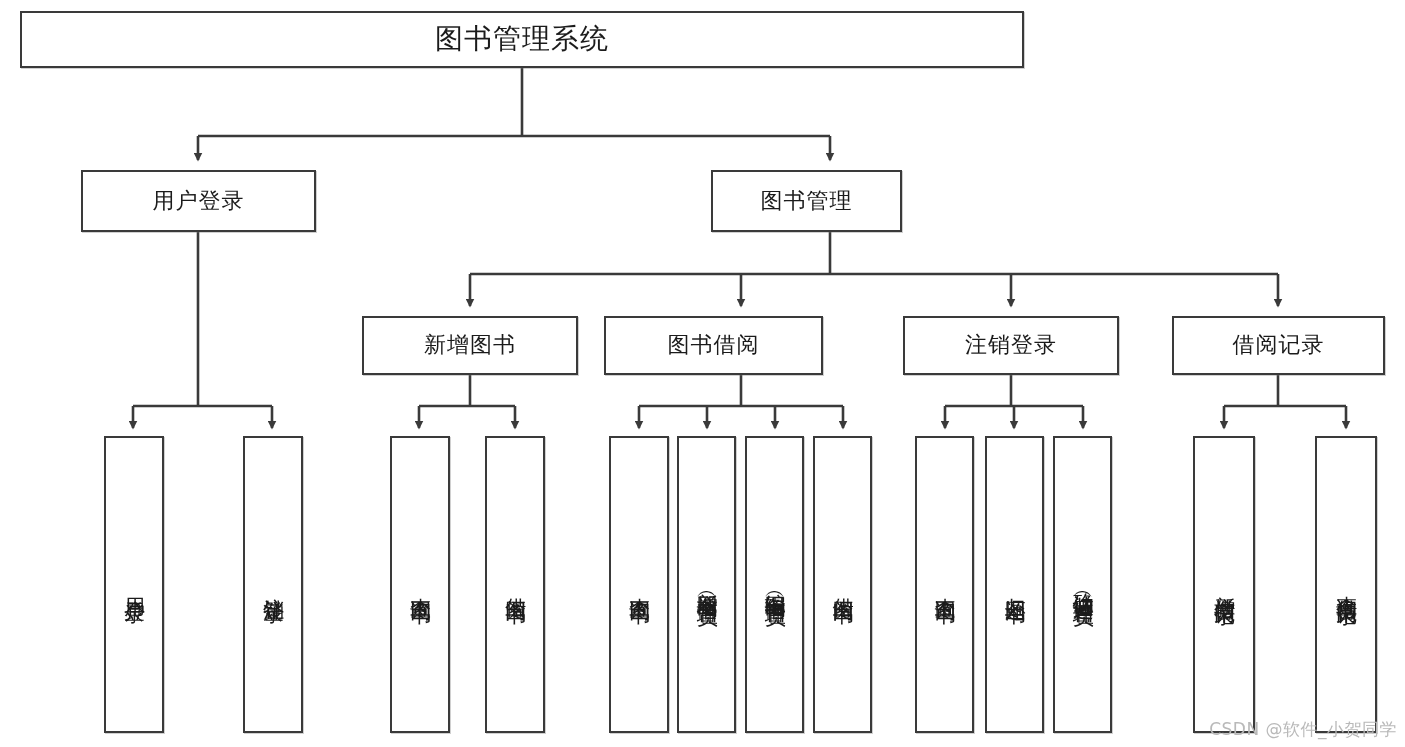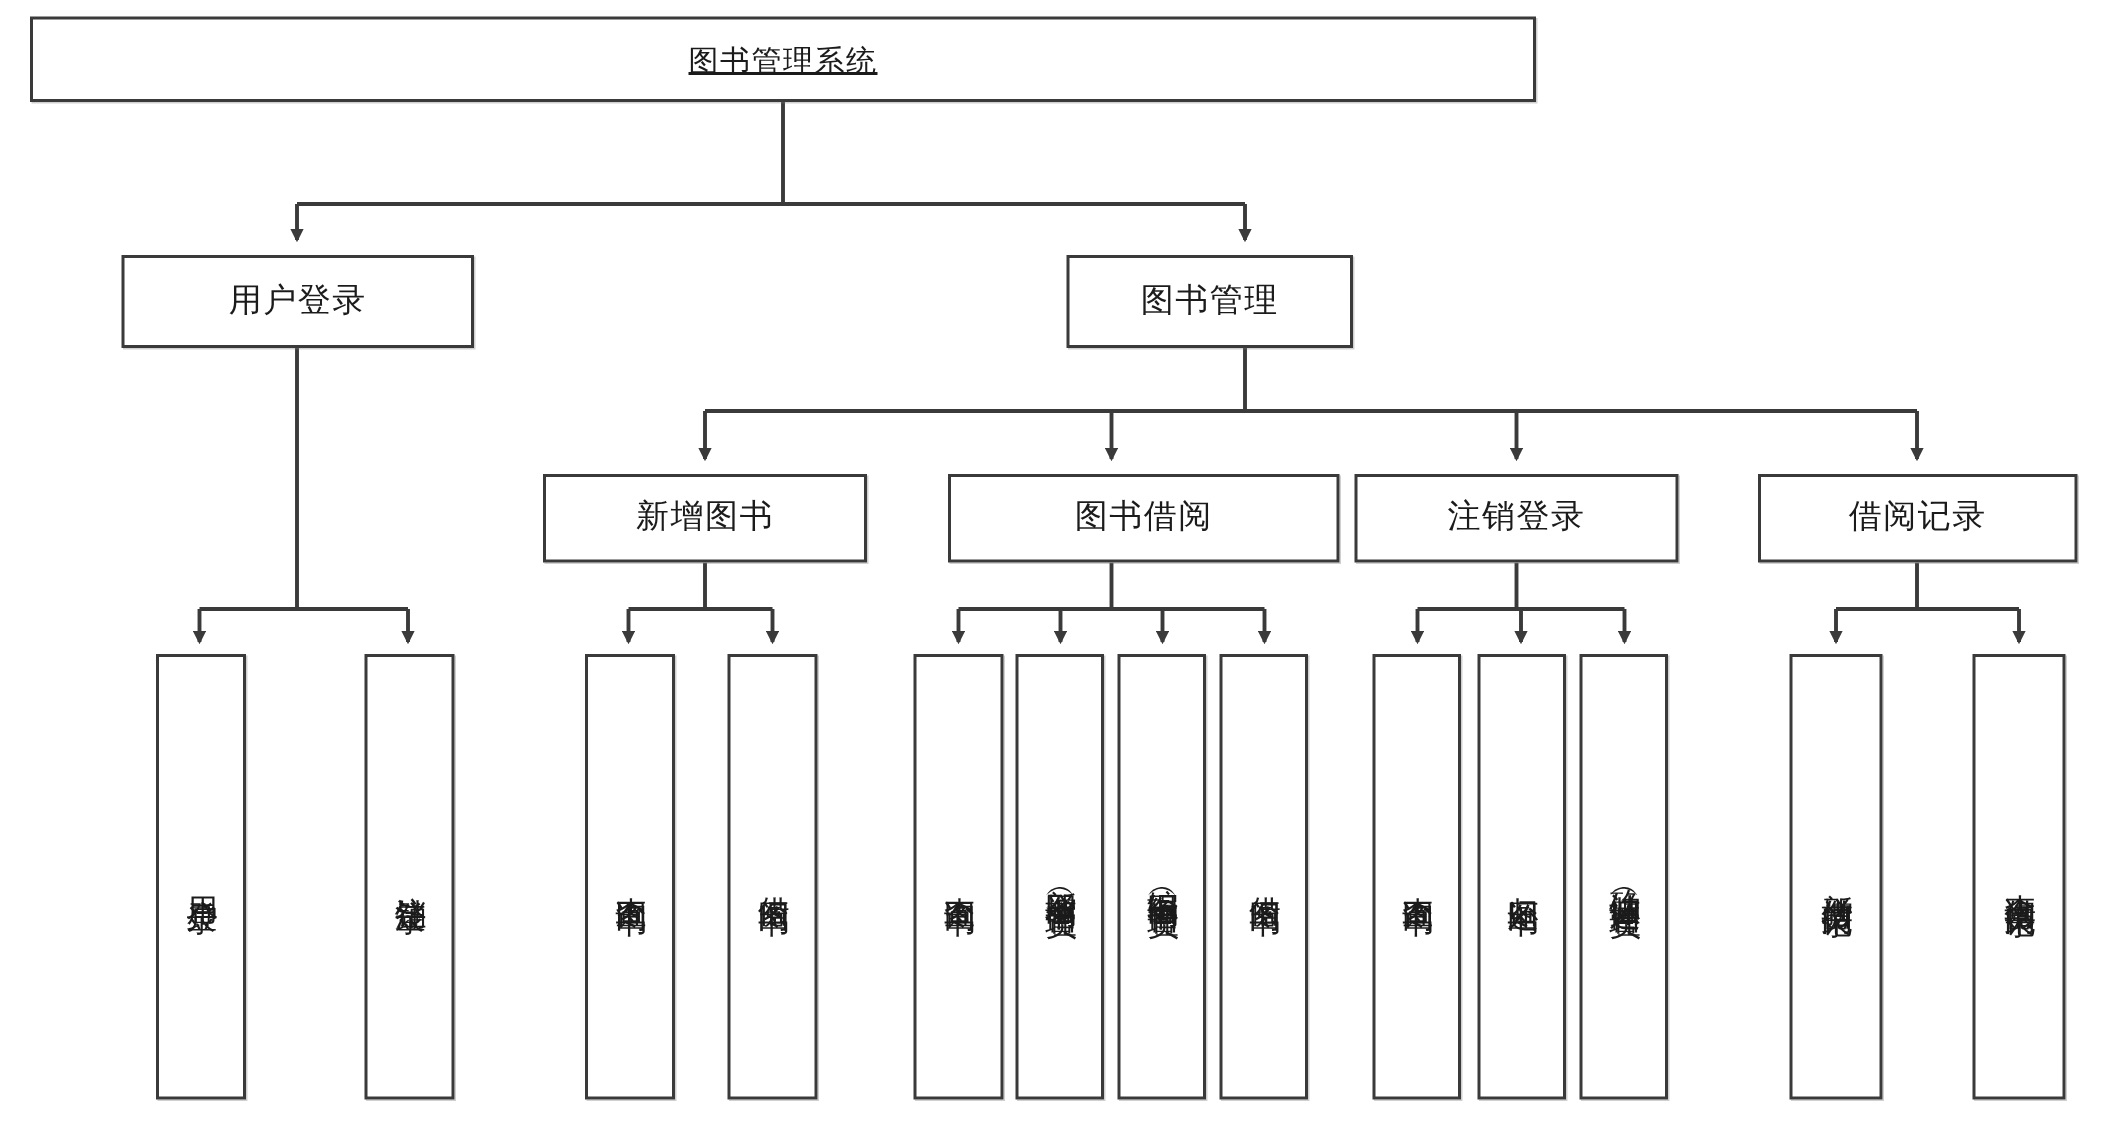--- a/index.html
+++ b/index.html
@@ -48,22 +48,21 @@
     line-height: 1.12;
     letter-spacing: 2px;
     padding: 4px 0;
   }
   .node.v .vtxt {
     writing-mode: vertical-rl;
     text-orientation: upright;
     white-space: nowrap;
   }
   #title-node {
-    font-size: 20px;
-    text-decoration: underline;
+    font-size: 28px;
   }
   #watermark {
     position: absolute;
     right: 8px;
     bottom: 6px;
     font-size: 17px;
     color: #b9b9b9;
     letter-spacing: 0.5px;
     white-space: nowrap;
   }
@@ -122,21 +121,21 @@
       <path d="M1346,406 L1346,428" marker-end="url(#arrow)"></path>
     </g>
   </svg>
 
   <div class="node h" id="title-node" style="left:20px;top:11px;width:1004px;height:57px;">图书管理系统</div>
 
   <div class="node h" style="left:81px;top:170px;width:235px;height:62px;">用户登录</div>
   <div class="node h" style="left:711px;top:170px;width:191px;height:62px;">图书管理</div>
 
   <div class="node h" style="left:362px;top:316px;width:216px;height:59px;">新增图书</div>
-  <div class="node h" style="left:632px;top:316px;width:261px;height:59px;">图书借阅</div>
+  <div class="node h" style="left:604px;top:316px;width:219px;height:59px;">图书借阅</div>
   <div class="node h" style="left:903px;top:316px;width:216px;height:59px;">注销登录</div>
   <div class="node h" style="left:1172px;top:316px;width:213px;height:59px;">借阅记录</div>
 
   <div class="node v" style="left:104px;top:436px;width:60px;height:297px;">
     <span class="vtxt">用户登录</span>
   </div>
   <div class="node v" style="left:243px;top:436px;width:60px;height:297px;">
     <span class="vtxt">注销登录</span>
   </div>
   <div class="node v" style="left:390px;top:436px;width:60px;height:297px;">
@@ -166,13 +165,14 @@
   <div class="node v" style="left:1053px;top:436px;width:59px;height:297px;">
     <span class="vtxt">确认归还（管理员）</span>
   </div>
   <div class="node v" style="left:1193px;top:436px;width:62px;height:297px;">
     <span class="vtxt">新增借阅记录</span>
   </div>
   <div class="node v" style="left:1315px;top:436px;width:62px;height:297px;">
     <span class="vtxt">查询借阅记录</span>
   </div>
 
+  <div id="watermark">CSDN @软件_小贺同学</div>
 </div>
 
 </body></html>

